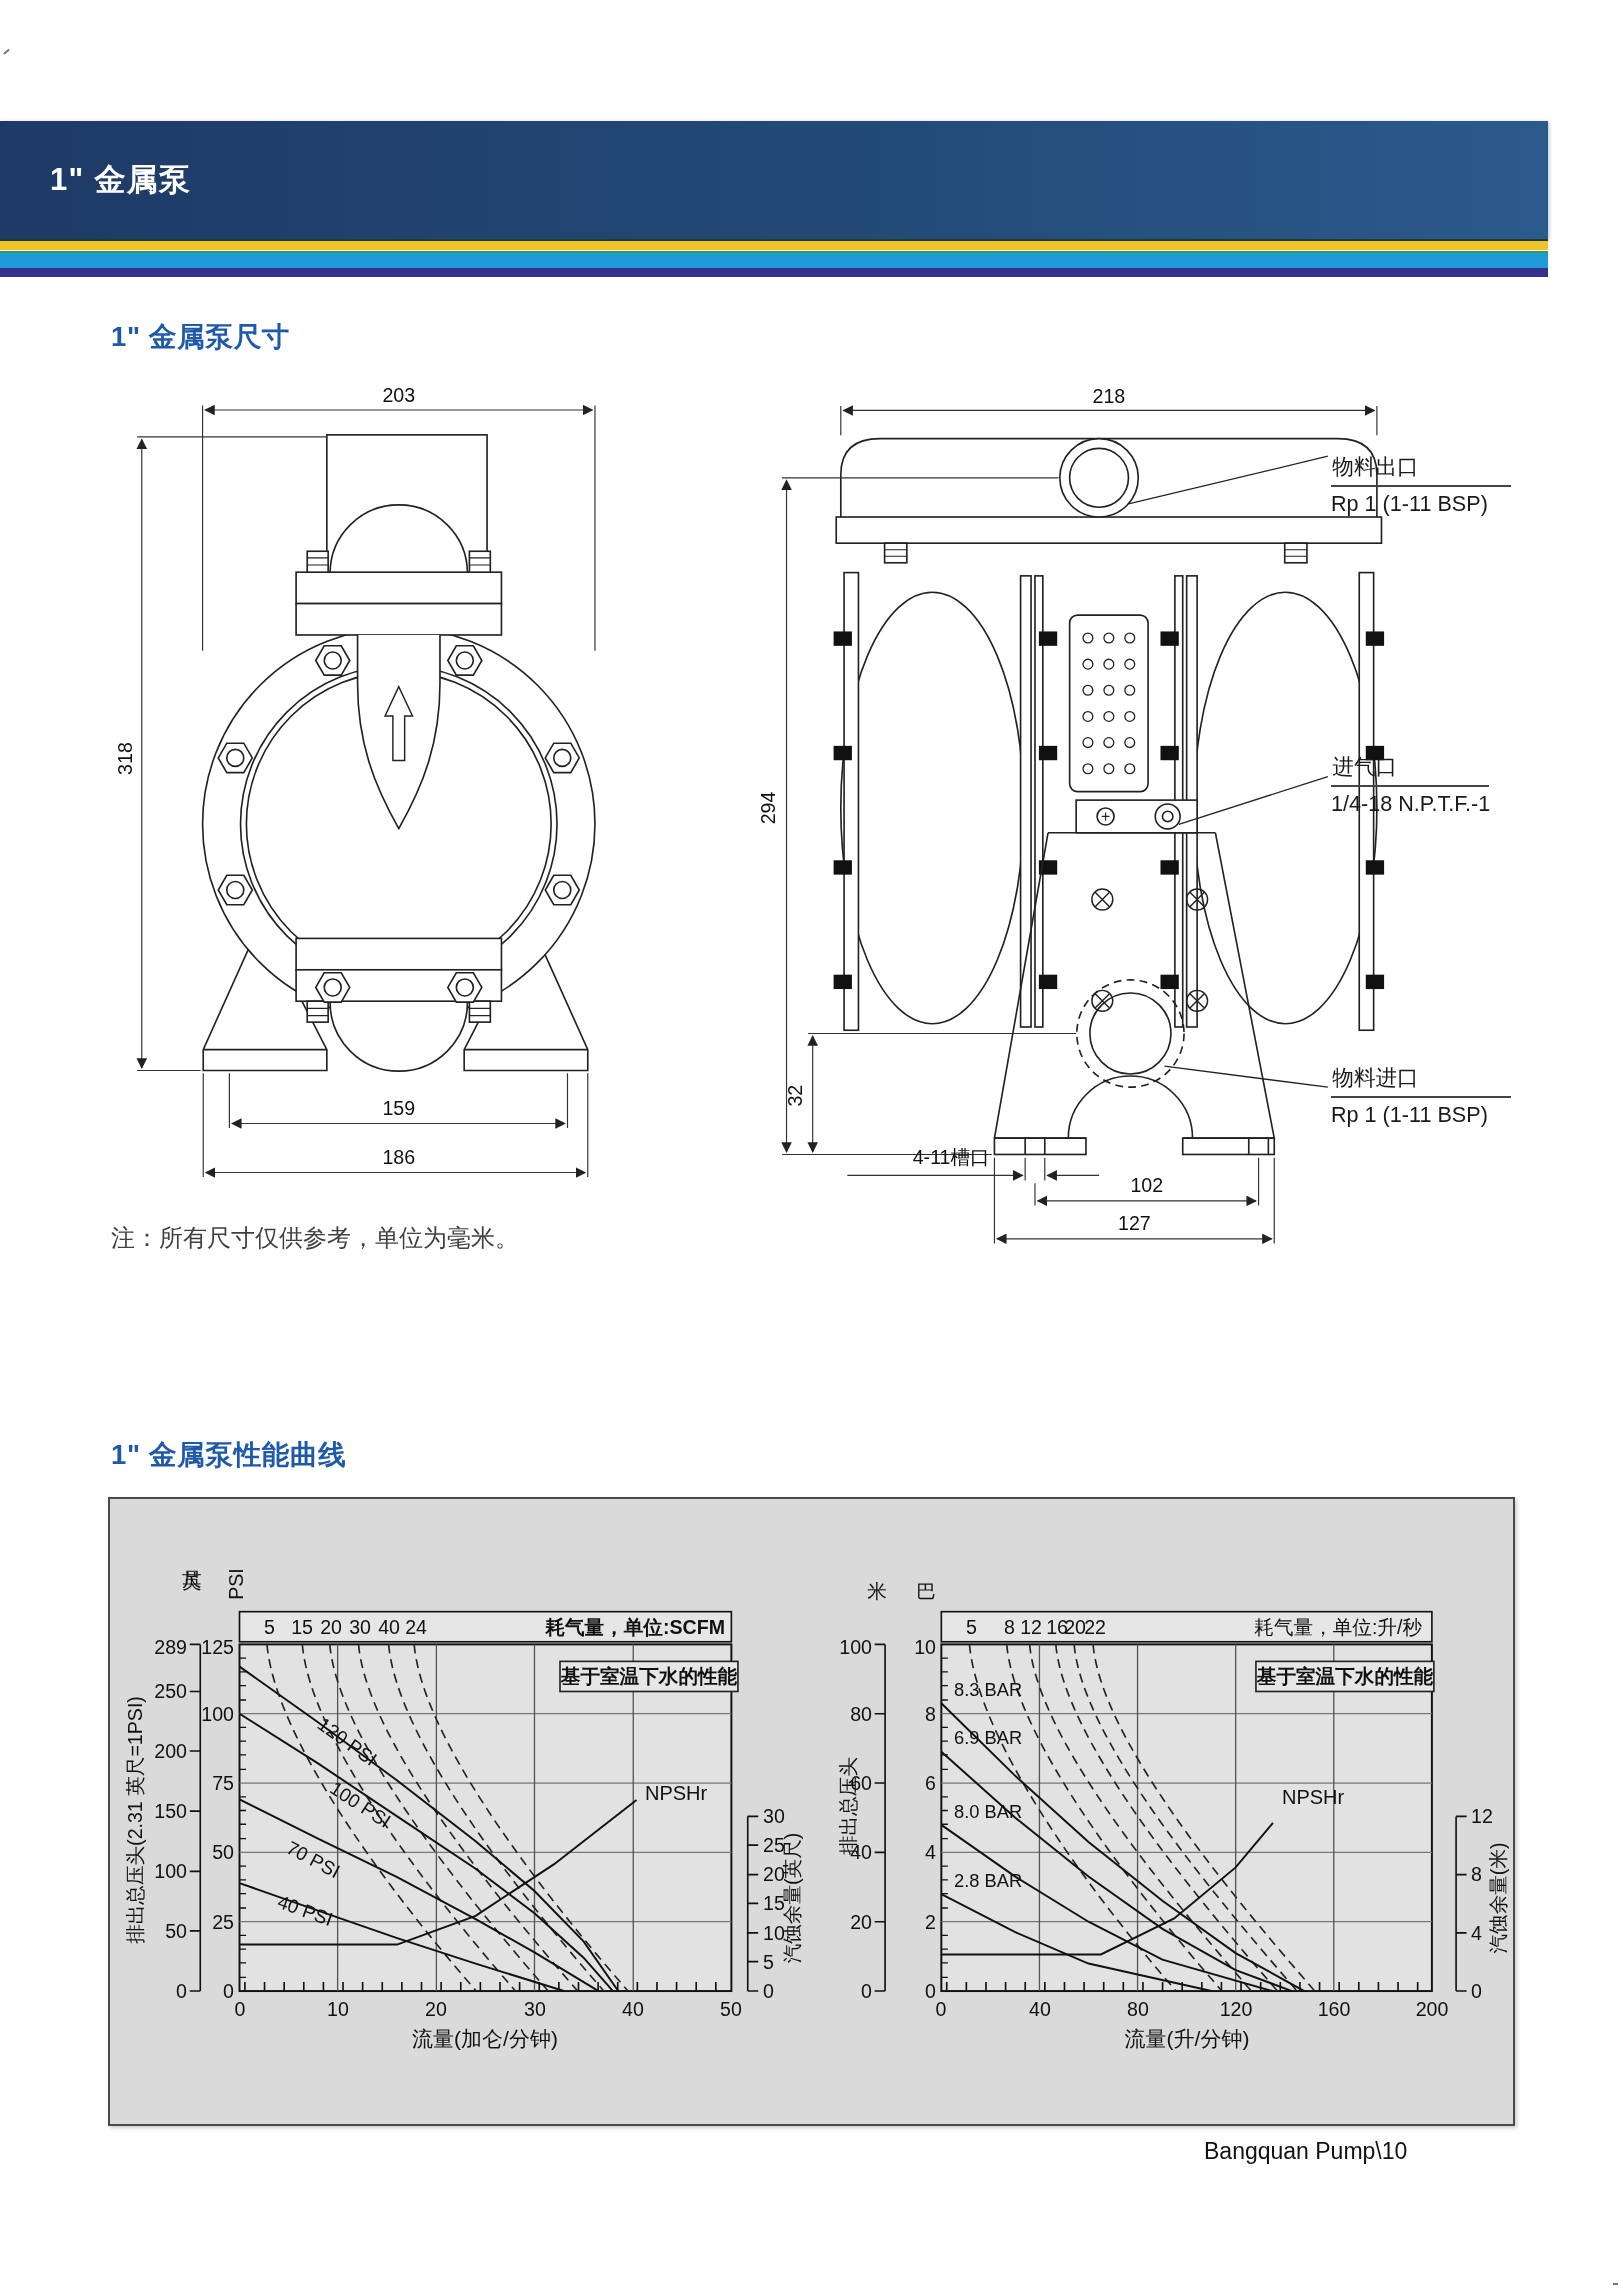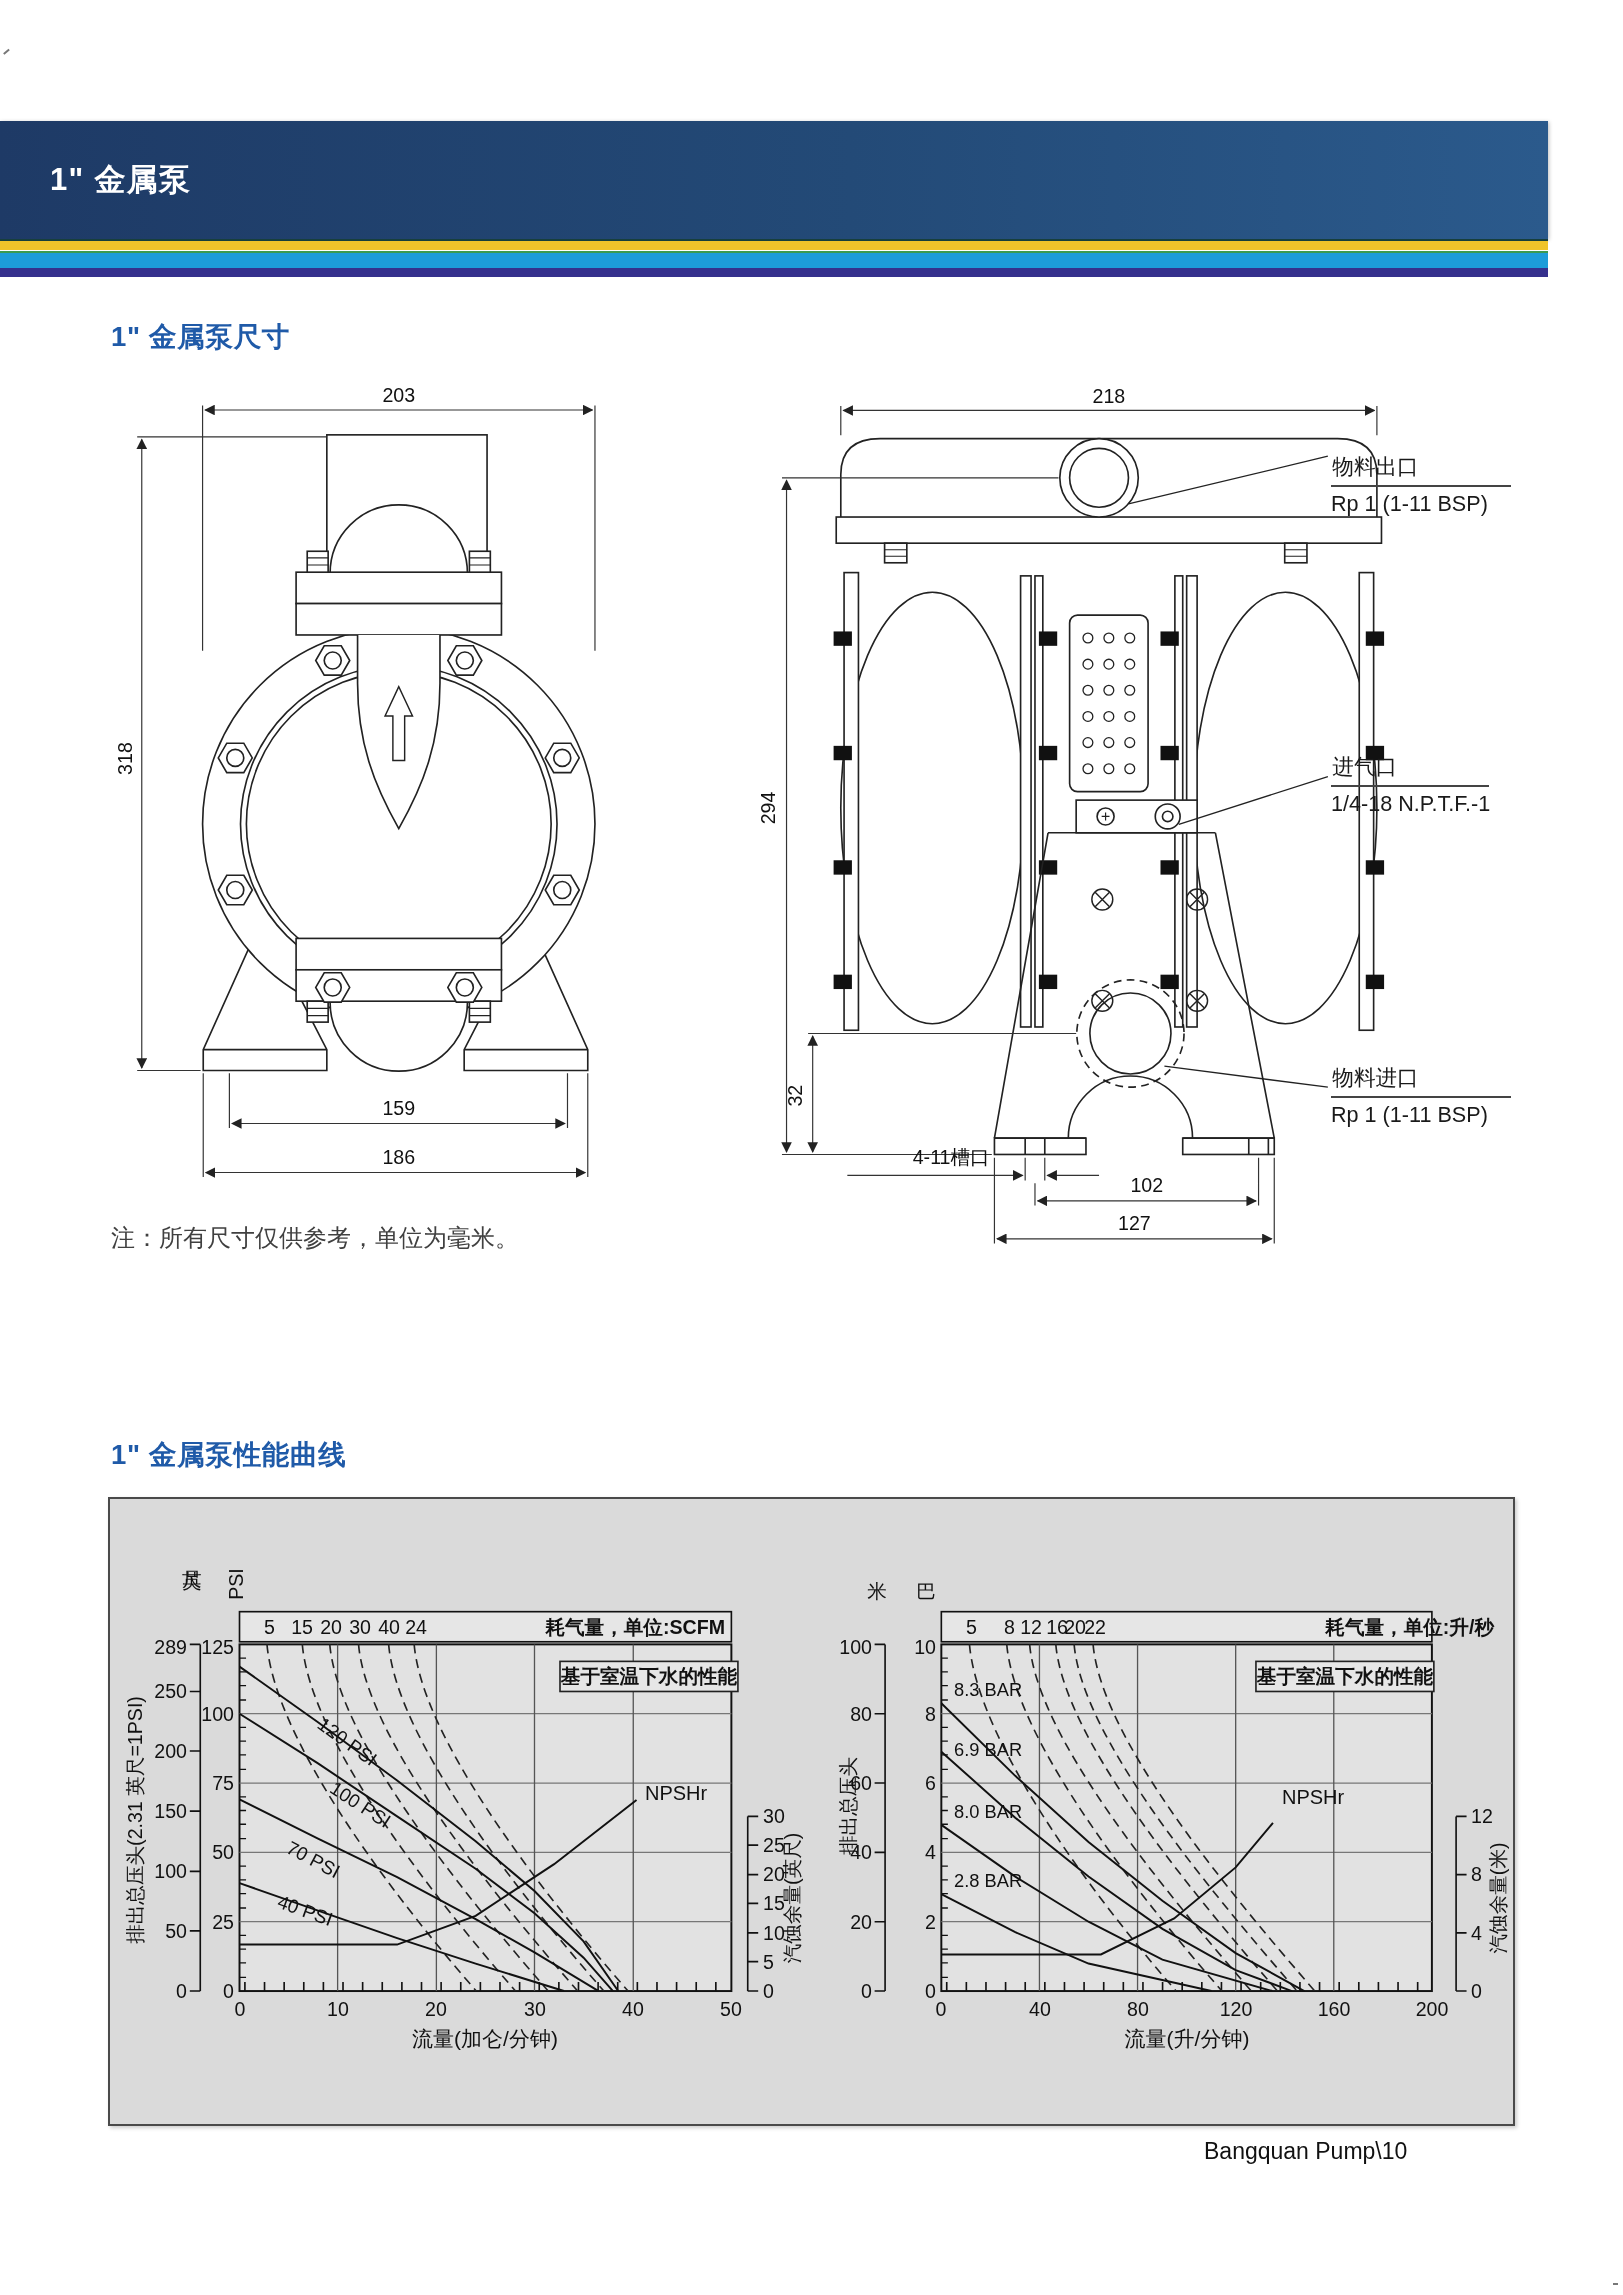--- a/index.html
+++ b/index.html
@@ -382,21 +382,21 @@
   <span class="curveLbl" style="left:250px;top:306px;transform:translate(-50%,-50%) rotate(33deg);">100 PSI</span>
   <span class="curveLbl" style="left:203px;top:361px;transform:translate(-50%,-50%) rotate(28deg);">70 PSI</span>
   <span class="curveLbl" style="left:195px;top:412px;transform:translate(-50%,-50%) rotate(20deg);">40 PSI</span>
 
   <span class="cr" style="left:867px;top:128px;">5</span>
   <span class="cr" style="left:905px;top:128px;">8</span>
   <span class="cr" style="left:932px;top:128px;">12</span>
   <span class="cr" style="left:958px;top:128px;">16</span>
   <span class="cr" style="left:976px;top:128px;">20</span>
   <span class="cr" style="left:996px;top:128px;">22</span>
-  <span class="cr" style="left:1384px;top:128px;font-weight:bold;">耗气量，单位:升/秒</span>
+  <span class="cr" style="left:1312px;top:128px;font-weight:normal;">耗气量，单位:升/秒</span>
   <span class="boxLbl" style="left:1235px;top:177px;font-weight:bold;">基于室温下水的性能</span>
 
   <span class="cr" style="left:826px;top:148px;">10</span>
   <span class="cr" style="left:826px;top:215px;">8</span>
   <span class="cr" style="left:826px;top:284px;">6</span>
   <span class="cr" style="left:826px;top:353px;">4</span>
   <span class="cr" style="left:826px;top:423px;">2</span>
   <span class="cr" style="left:826px;top:492px;">0</span>
 
   <span class="cr" style="left:762px;top:148px;">100</span>
@@ -419,19 +419,19 @@
   <span class="cL" style="left:1361px;top:434px;">4</span>
   <span class="cL" style="left:1361px;top:492px;">0</span>
 
   <span class="cl" style="left:767px;top:92px;">米</span>
   <span class="cl" style="left:816px;top:92px;">巴</span>
   <span class="rot" style="left:738px;top:307px;">排出总压头</span>
   <span class="rot" style="left:1388px;top:399px;">汽蚀余量(米)</span>
   <span class="cL" style="left:1172px;top:298px;font-size:20px;">NPSHr</span>
 
   <span class="cL" style="left:844px;top:191px;font-size:18.3px;">8.3 BAR</span>
-  <span class="cL" style="left:844px;top:239px;font-size:18.3px;margin-top:12px;">6.9 BAR</span>
+  <span class="cL" style="left:844px;top:239px;font-size:18.3px;">6.9 BAR</span>
   <span class="cL" style="left:844px;top:313px;font-size:18.3px;">8.0 BAR</span>
   <span class="cL" style="left:844px;top:382px;font-size:18.3px;">2.8 BAR</span>
 </div>
 
 <div class="footer">Bangquan Pump\10</div>
 
 
 </body></html>

